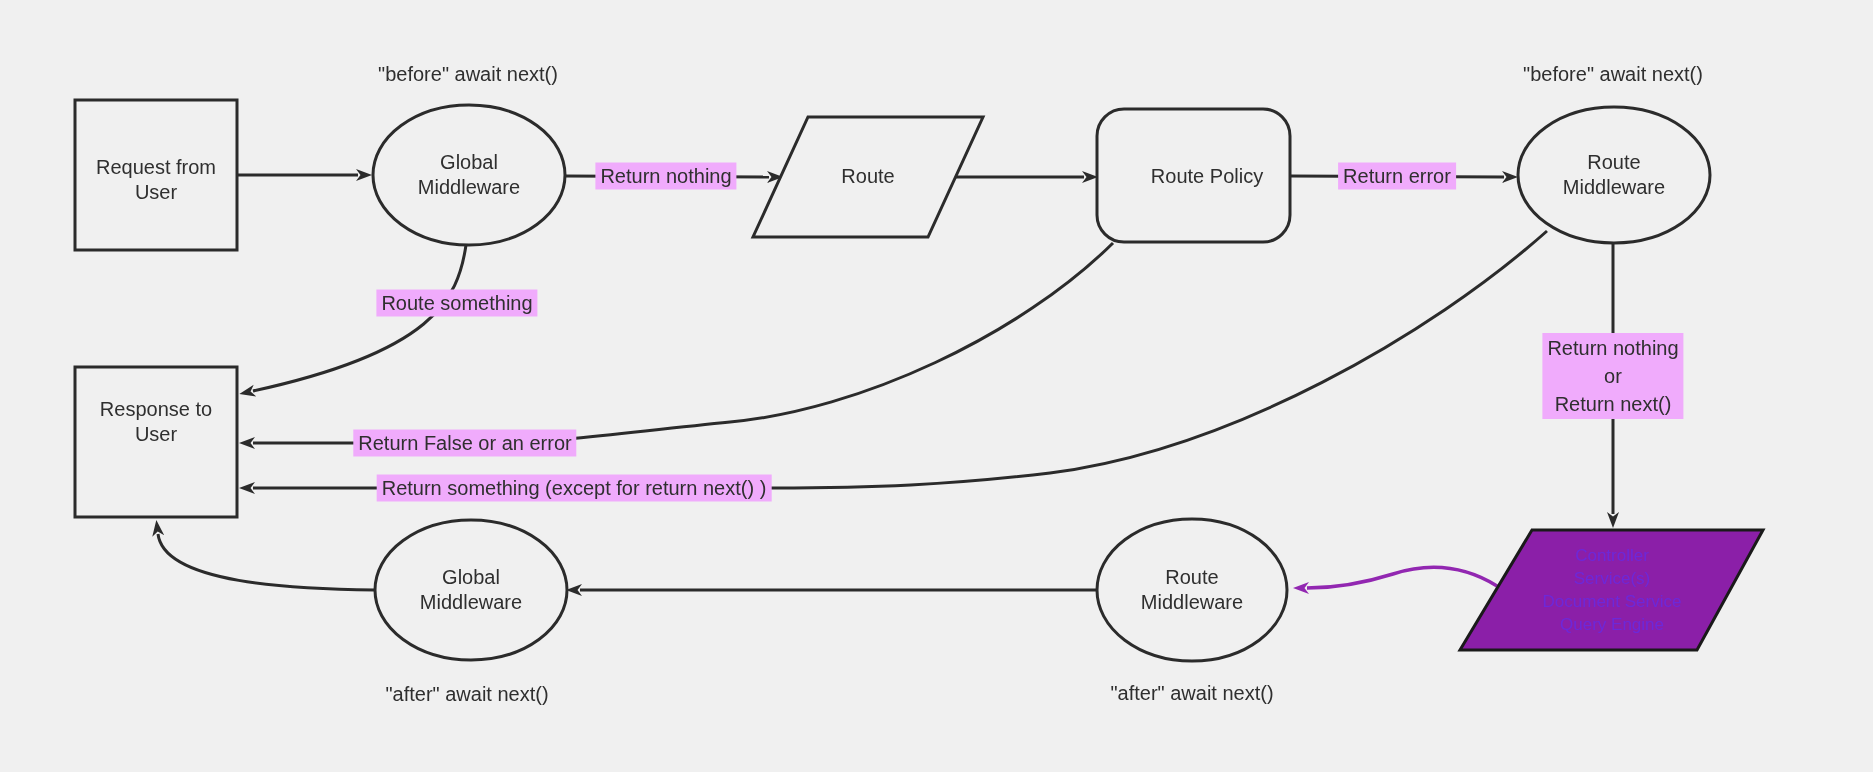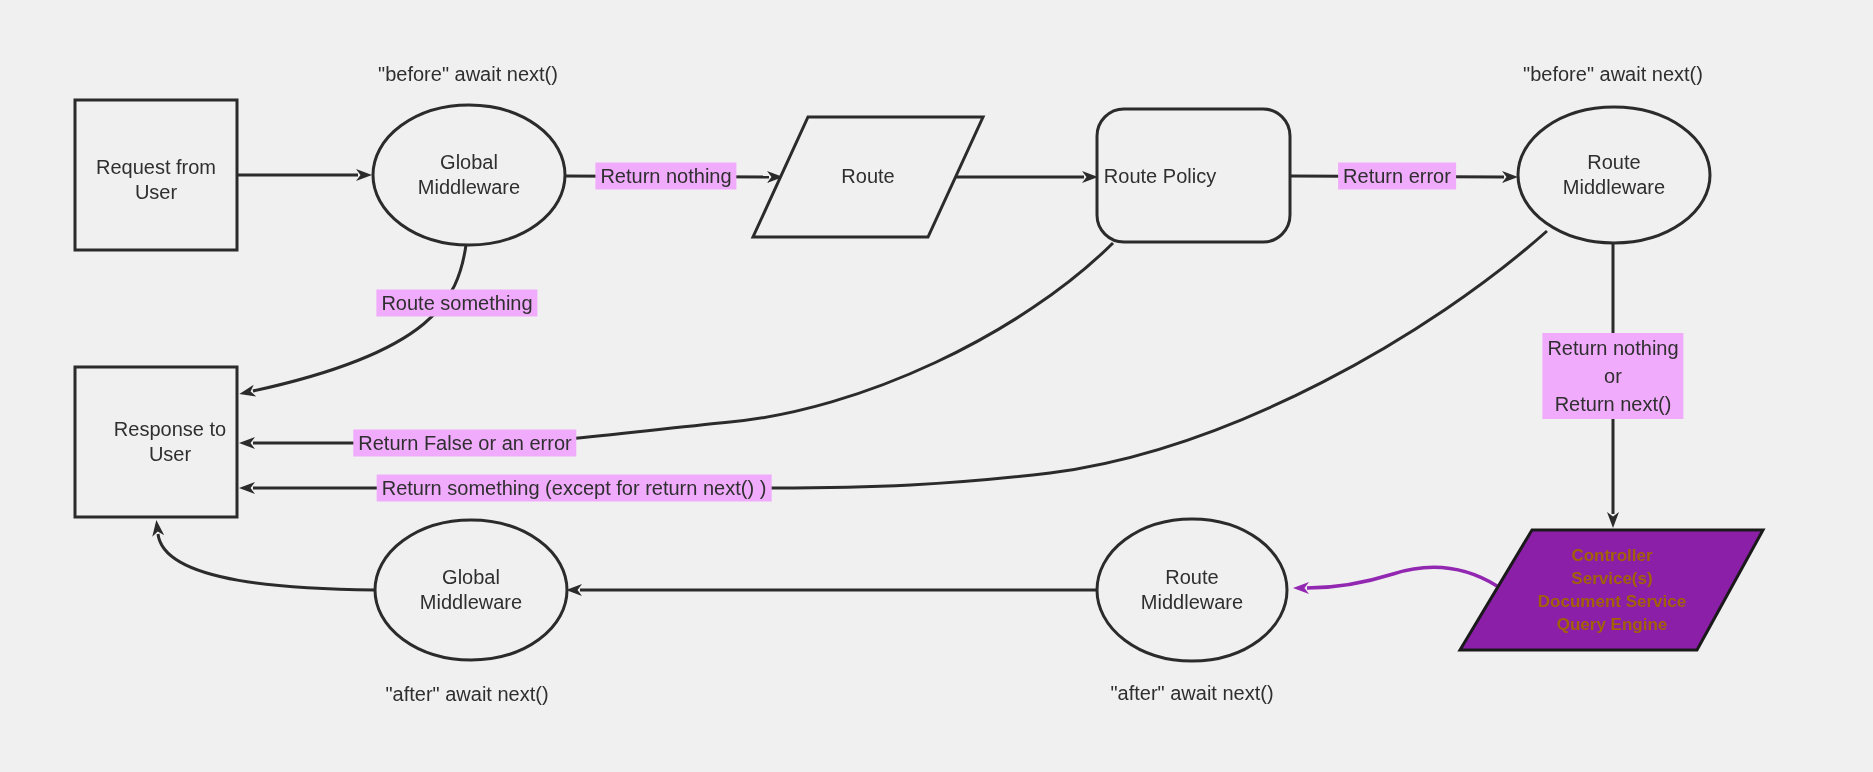--- a/index.html
+++ b/index.html
@@ -7,21 +7,21 @@
   .canvas{position:relative;width:1873px;height:772px;background:#f0f0f0;overflow:hidden;}
   svg{position:absolute;left:0;top:0;}
   .node-shape{fill:#f0f0f0;stroke:#2b2b2b;stroke-width:3;}
   .purple-shape{stroke:#1a1a1a;stroke-width:3;}
   .edge{fill:none;stroke:#2b2b2b;stroke-width:3;}
   .edge-purple{fill:none;stroke-width:3.5;}
   .lbl{position:absolute;transform:translate(-50%,-50%);color:#2f2f2f;font-size:20px;
        line-height:25px;text-align:center;white-space:pre-line;}
   .edge-lbl{background:#f0abfc;padding:1px 5px;}
   .node-lbl{background:transparent;}
-  .controller-lbl{color:#a16207;font-weight:bold;font-size:17px;line-height:23px;}
+  .controller-lbl{color:#6d28d9;font-weight:normal;font-size:17px;line-height:23px;}
   .multiline-edge-lbl{line-height:28px;}
 </style>
 </head>
 <body>
 
 <div class="canvas">
 
   <svg width="1873" height="772" viewBox="0 0 1873 772">
     <defs>
       <marker id="arrow" markerUnits="userSpaceOnUse" markerWidth="20" markerHeight="16" refX="2" refY="7" orient="auto">
@@ -53,24 +53,24 @@
     <ellipse class="node-shape" cx="471" cy="590" rx="96" ry="70"></ellipse>
     <ellipse class="node-shape" cx="1192" cy="590" rx="95" ry="71"></ellipse>
     <polygon class="purple-shape" points="1532,530 1763,530 1697,650 1460,650" fill="#8b1fa8"></polygon>
   </svg>
 
   <div class="lbl node-lbl" style="left:156px;top:180px;">Request from
 User</div>
   <div class="lbl node-lbl" style="left:469px;top:175px;">Global
 Middleware</div>
   <div class="lbl node-lbl" style="left:868px;top:176px;">Route</div>
-  <div class="lbl node-lbl" style="left:1160px;top:176px;">Route Policy</div>
+  <div class="lbl node-lbl" style="left:1207px;top:176px;">Route Policy</div>
   <div class="lbl node-lbl" style="left:1614px;top:175px;">Route
 Middleware</div>
-  <div class="lbl node-lbl" style="left:156px;top:442px;margin-left:14px;">Response to
+  <div class="lbl node-lbl" style="left:156px;top:422px;">Response to
 User</div>
   <div class="lbl node-lbl" style="left:471px;top:590px;">Global
 Middleware</div>
   <div class="lbl node-lbl" style="left:1192px;top:590px;">Route
 Middleware</div>
   <div class="lbl controller-lbl" style="position:absolute;transform:translate(-50%,-50%);left:1612px;top:590px;text-align:center;white-space:pre-line;">Controller
 Service(s)
 Document Service
 Query Engine</div>
 

